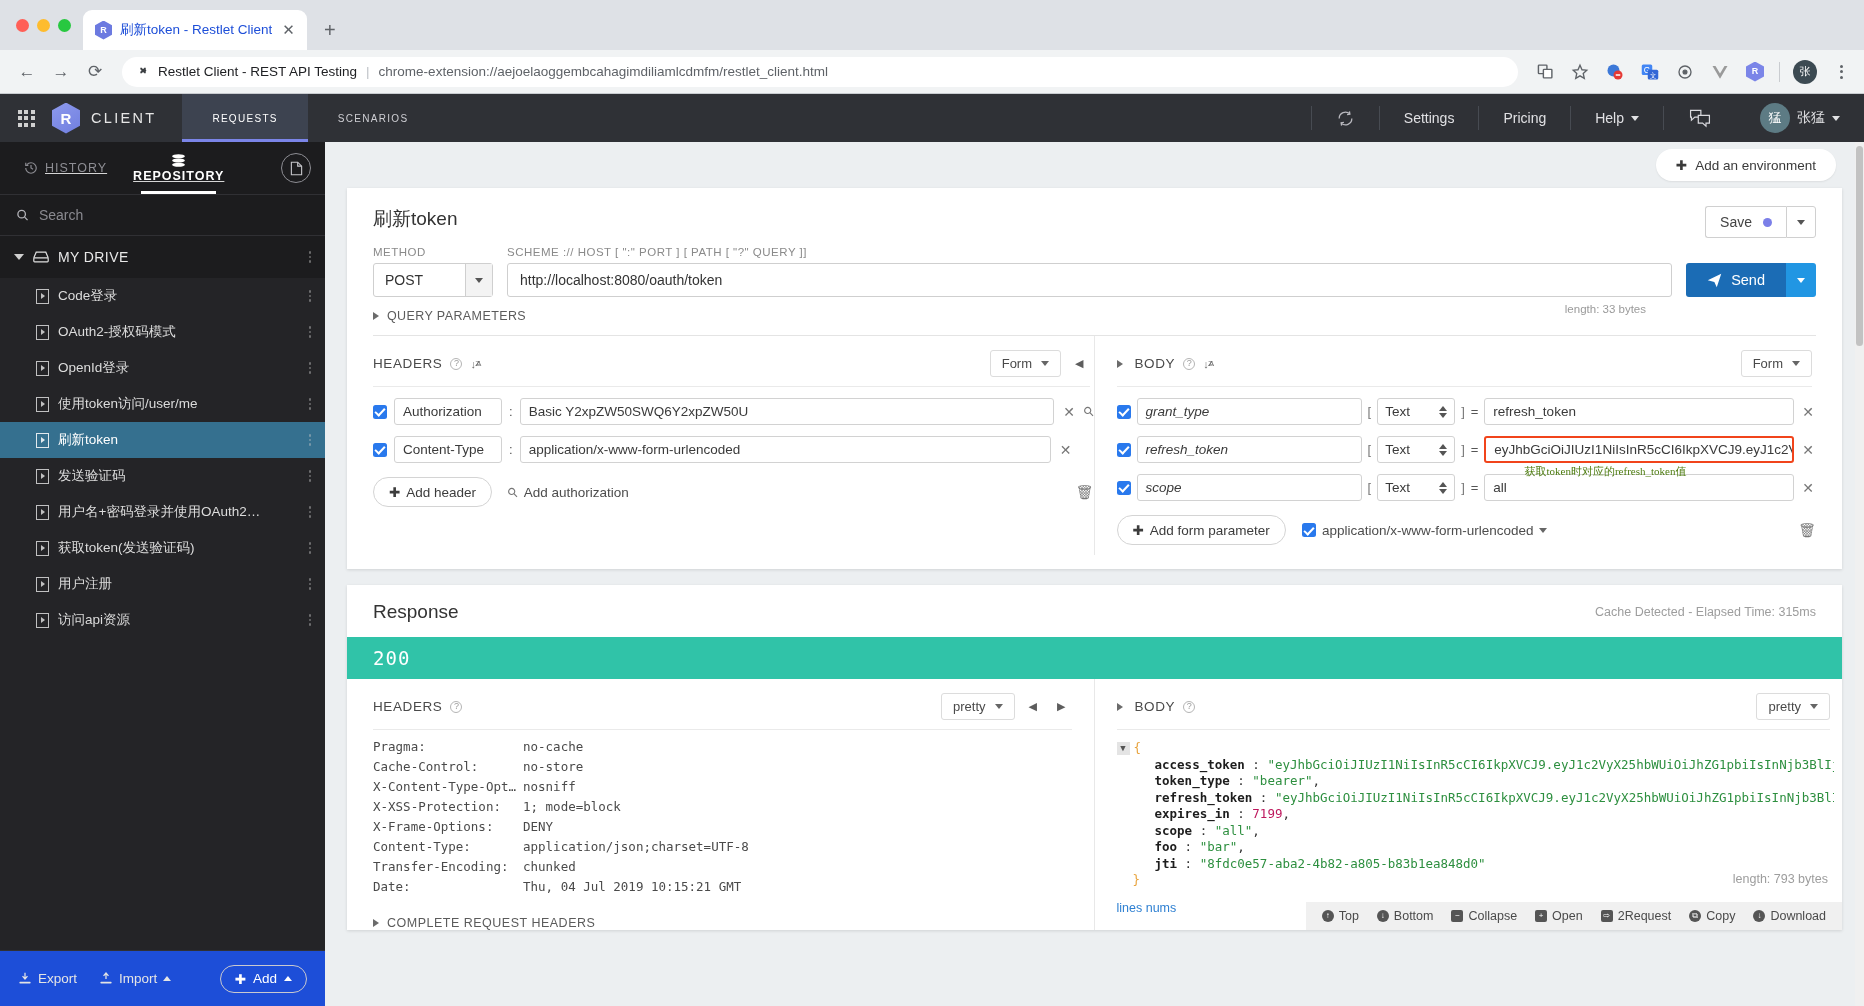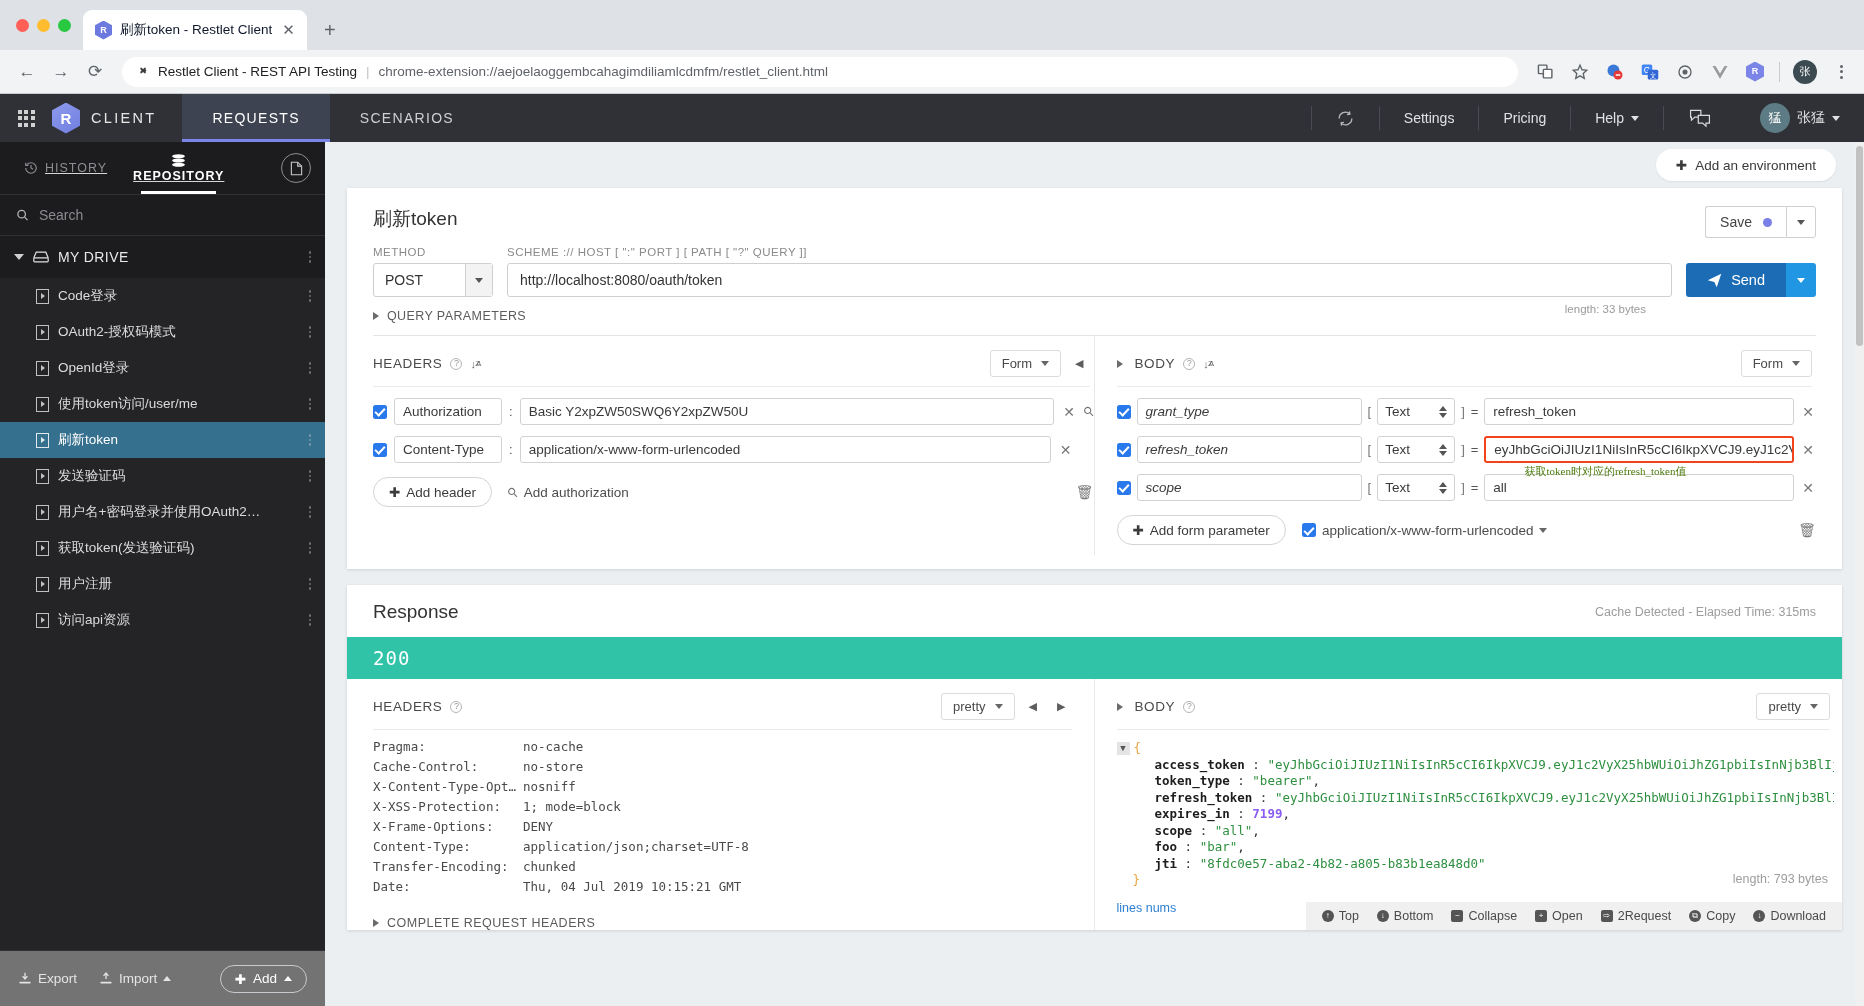--- a/index.html
+++ b/index.html
@@ -45,21 +45,21 @@
   .hexlogo {
     width: 17px; height: 19px;
     background: #6c7ae0;
     clip-path: polygon(50% 0%, 100% 25%, 100% 75%, 50% 100%, 0% 75%, 0% 25%);
     display:flex; align-items:center; justify-content:center;
     color:#fff; font-size:9px; font-weight:bold; line-height:1;
   }
   .tab-title {
     flex: 1 1 auto;
     font-size: 13.5px;
-    color: #0f172a;
+    color: #1d4ed8;
     white-space: nowrap;
     overflow: hidden;
     text-overflow: ellipsis;
   }
   .tab-close { color: #5f6368; font-size: 15px; cursor: pointer; padding: 0 2px; }
   .newtab { width: 34px; height: 34px; display:flex; align-items:center; justify-content:center; color:#5f6368; font-size:20px; margin-left:6px; margin-bottom:3px; }
 
   .browser-toolbar {
     height: 44px;
     background: #f1f3f4;
@@ -110,21 +110,21 @@
   .brand-hex {
     width: 28px; height: 31px;
     background: linear-gradient(145deg,#8e9aec,#6f7ee0);
     clip-path: polygon(50% 0%, 100% 25%, 100% 75%, 50% 100%, 0% 75%, 0% 25%);
     display:flex;align-items:center;justify-content:center;
     color:#fff;font-size:15px;font-weight:bold;
   }
   .brand-text { font-size: 14.5px; letter-spacing: 2.3px; color:#e6e6e6; }
   .hdr-tab {
     display:flex; align-items:center; padding: 0 30px;
-    font-size: 14px; letter-spacing: 1.3px; color:#cfcfd4; position:relative;
+    font-size: 10px; letter-spacing: 1.3px; color:#cfcfd4; position:relative;
     cursor: pointer;
   }
   .hdr-tab.active { background:#3d4350; color:#ffffff; }
   .hdr-tab.active::after { content:''; position:absolute; left:0; right:0; bottom:0; height:3px; background:#7b85e8; }
   .hdr-spacer { flex:1 1 auto; }
   .hdr-item { display:flex; align-items:center; padding:0 24px; font-size:14px; color:#e1e1e4; cursor:pointer; gap:7px; }
   .hdr-sep { width:1px; background:#474b52; margin:12px 0; }
   .avatar-app { width:30px;height:30px;border-radius:50%;background:#5d7b84;color:#fff;font-size:13px;display:flex;align-items:center;justify-content:center; }
   .caret-dn { width:0;height:0;border-left:4.5px solid transparent;border-right:4.5px solid transparent;border-top:5px solid currentColor; display:inline-block; }
 
@@ -143,21 +143,21 @@
   .side-search input::placeholder { color:#8a8a90; }
   .drive-row { height: 42px; display:flex; align-items:center; gap:9px; padding: 0 14px; font-size:14px; color:#e8e8e8; letter-spacing:0.4px; cursor:pointer; }
   .tri-dn { width:0;height:0;border-left:5px solid transparent;border-right:5px solid transparent;border-top:6px solid #cfcfcf; }
   .dots3 { margin-left:auto; display:flex;flex-direction:column;gap:2px;align-items:center; opacity:.45;}
   .dots3 i { width:2.5px;height:2.5px;border-radius:50%;background:#c9c9c9;display:block; }
   .side-list { flex: 1 1 auto; overflow:hidden; background:#242427; }
   .side-item { height: 36px; display:flex; align-items:center; gap:9px; padding: 0 14px 0 36px; font-size:13.5px; color:#dcdcdc; cursor:pointer; }
   .side-item.active { background:#35708f; color:#fff; }
   .doc-glyph { width:13px;height:15px;border:1.3px solid currentColor; position:relative; display:flex;align-items:center;justify-content:center; opacity:.85; flex:0 0 auto;}
   .doc-glyph::after { content:''; width:0;height:0;border-left:4px solid currentColor;border-top:3px solid transparent;border-bottom:3px solid transparent; }
-  .side-footer { height: 56px; display:flex; align-items:center; gap:22px; padding: 0 18px; border-top:1px solid #303034; background:#737373; }
+  .side-footer { height: 56px; display:flex; align-items:center; gap:22px; padding: 0 18px; border-top:1px solid #303034; background:#1d4ed8; }
   .side-foot-btn { display:flex; align-items:center; gap:6px; font-size:13.5px; color:#e4e4e4; cursor:pointer; }
   .add-btn { margin-left:auto; display:flex;align-items:center;gap:7px; border:1.4px solid #c9c9cf; border-radius:16px; padding:5px 14px; font-size:13.5px; color:#fff; cursor:pointer;}
   .tri-up { width:0;height:0;border-left:4px solid transparent;border-right:4px solid transparent;border-bottom:5px solid currentColor; display:inline-block;}
 
   
   .main { flex:1 1 auto; background:#eceff1; overflow:hidden; position:relative; display:flex; flex-direction:column; }
   .env-bar { height: 46px; display:flex; align-items:center; justify-content:flex-end; padding-right: 28px; }
   .env-chip { background:#fff; border-radius:18px; padding:8px 20px; font-size:13.5px; color:#3a3a3a; display:flex;align-items:center;gap:8px; cursor:pointer; box-shadow:0 1px 2px rgba(0,0,0,.07);}
 
   .card { background:#fff; margin: 0 22px; box-shadow: 0 1px 3px rgba(0,0,0,.12); }
@@ -233,21 +233,21 @@
   .rp-r { width: 50%; padding-left:22px; padding-right:8px; position:relative; }
   .mono { font-family:"DejaVu Sans Mono", monospace; font-size:12.5px; }
   .hdr-line { display:flex; margin-top:5px; color:#4a4a4a; }
   .hdr-k { width: 150px; flex:0 0 auto; overflow:hidden; white-space:nowrap; }
   .hdr-v { flex:1 1 auto; }
   .crh { margin-top: 22px; display:flex; align-items:center; gap:8px; font-size:12.5px; color:#5b5b5b; letter-spacing:.5px; cursor:pointer;}
   .json-area { margin-top:10px; position:relative; overflow:hidden; }
   .json-line { white-space:nowrap; line-height:1.32; color:#333; }
   .j-key { color:#1d1d1d; font-weight:bold; }
   .j-str { color:#2d8f3f; }
-  .j-num { color:#8b5cf6;font-weight:bold; }
+  .j-num { color:#be185d; }
   .j-brace { color:#e8a33d; }
   .fold { display:inline-block; width:13px;height:13px; background:#e4e4e4; color:#555; text-align:center; line-height:13px; font-size:9px; margin-right:4px; vertical-align:middle;}
   .lines-nums { color:#2f80d2; font-size:12.5px; margin-top:12px; cursor:pointer; }
   .resp-len { position:absolute; right:14px; bottom:44px; font-size:12.5px; color:#9d9d9d; }
   .json-toolbar { position:absolute; right:0; bottom:0; background:#f0f0f0; display:flex; align-items:center; gap:18px; padding: 7px 16px; font-size:12.5px; color:#4a4a4a; }
   .jt { display:flex; align-items:center; gap:5px; cursor:pointer; }
   .circ-ic { width:12px;height:12px;border-radius:50%;background:#555;color:#fff;font-size:8px;display:flex;align-items:center;justify-content:center;line-height:1;}
   .sq-ic { width:12px;height:12px;border-radius:2px;background:#555;color:#fff;font-size:8px;display:flex;align-items:center;justify-content:center;line-height:1;}
 
   .scroll-track { position:absolute; right:0; top:0; width:9px; bottom:0; background:#f0f0f0; }

